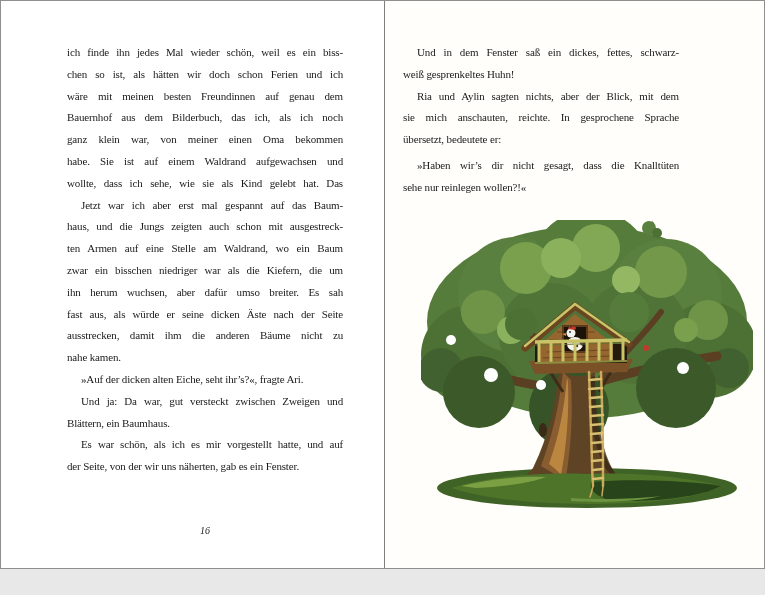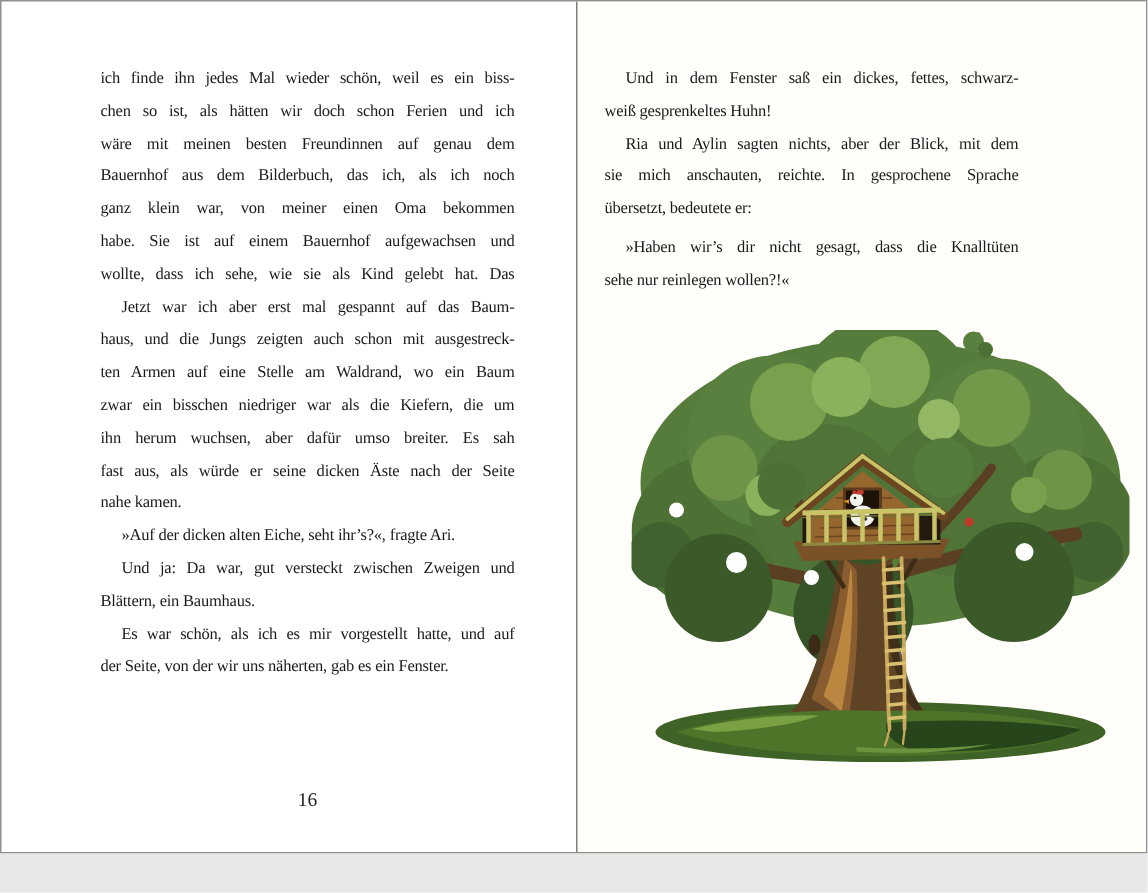--- a/index.html
+++ b/index.html
@@ -20,49 +20,50 @@
     display:block;height:21.8px;line-height:21.8px;
     font-size:11px;letter-spacing:-0.15px;white-space:nowrap;
     text-align:justify;text-align-last:left;
   }
   .j{text-align-last:justify;}
   .in{text-indent:14px;}
   .it{}
   .quote-para{margin-top:4px;}
   .pagenum{
     position:absolute;left:66px;top:524px;width:276px;
-    text-align:center;font-size:13px;color:#222;
+    text-align:center;font-style:italic;font-size:10px;color:#222;
   }
   .illu{position:absolute;left:420px;top:219px;width:332px;height:294px;}
 </style>
 </head>
 <body>
 
 <div class="spread">
   <div class="right-tint"></div>
   <div class="divider"></div>
 
   <div>
     <div class="textblock tb-left">
       <div class="para">
         <span class="ln j">ich finde ihn jedes Mal wieder schön, weil es ein biss-</span>
         <span class="ln j">chen so ist, als hätten wir doch schon Ferien und ich</span>
         <span class="ln j">wäre mit meinen besten Freundinnen auf genau dem</span>
         <span class="ln j">Bauernhof aus dem Bilderbuch, das ich, als ich noch</span>
         <span class="ln j">ganz klein war, von meiner einen Oma bekommen</span>
-        <span class="ln j">habe. Sie ist auf einem Bauernhof aufgewachsen und</span>
+        <span class="ln j">habe. Sie ist auf einem Waldrand aufgewachsen und</span>
         <span class="ln j">wollte, dass ich sehe, wie sie als Kind gelebt hat. Das</span>
       </div>
       <div class="para">
         <span class="ln j in">Jetzt war ich aber erst mal gespannt auf das Baum-</span>
         <span class="ln j">haus, und die Jungs zeigten auch schon mit ausgestreck-</span>
         <span class="ln j">ten Armen auf eine Stelle am Waldrand, wo ein Baum</span>
         <span class="ln j">zwar ein bisschen niedriger war als die Kiefern, die um</span>
         <span class="ln j">ihn herum wuchsen, aber dafür umso breiter. Es sah</span>
         <span class="ln j">fast aus, als würde er seine dicken Äste nach der Seite</span>
+        <span class="ln j">ausstrecken, damit ihm die anderen Bäume nicht zu</span>
         <span class="ln">nahe kamen.</span>
       </div>
       <div class="para">
         <span class="ln in">»Auf der dicken alten Eiche, seht ihr’s?«, fragte Ari.</span>
       </div>
       <div class="para">
         <span class="ln j in">Und ja: Da war, gut versteckt zwischen Zweigen und</span>
         <span class="ln">Blättern, ein Baumhaus.</span>
       </div>
       <div class="para">

